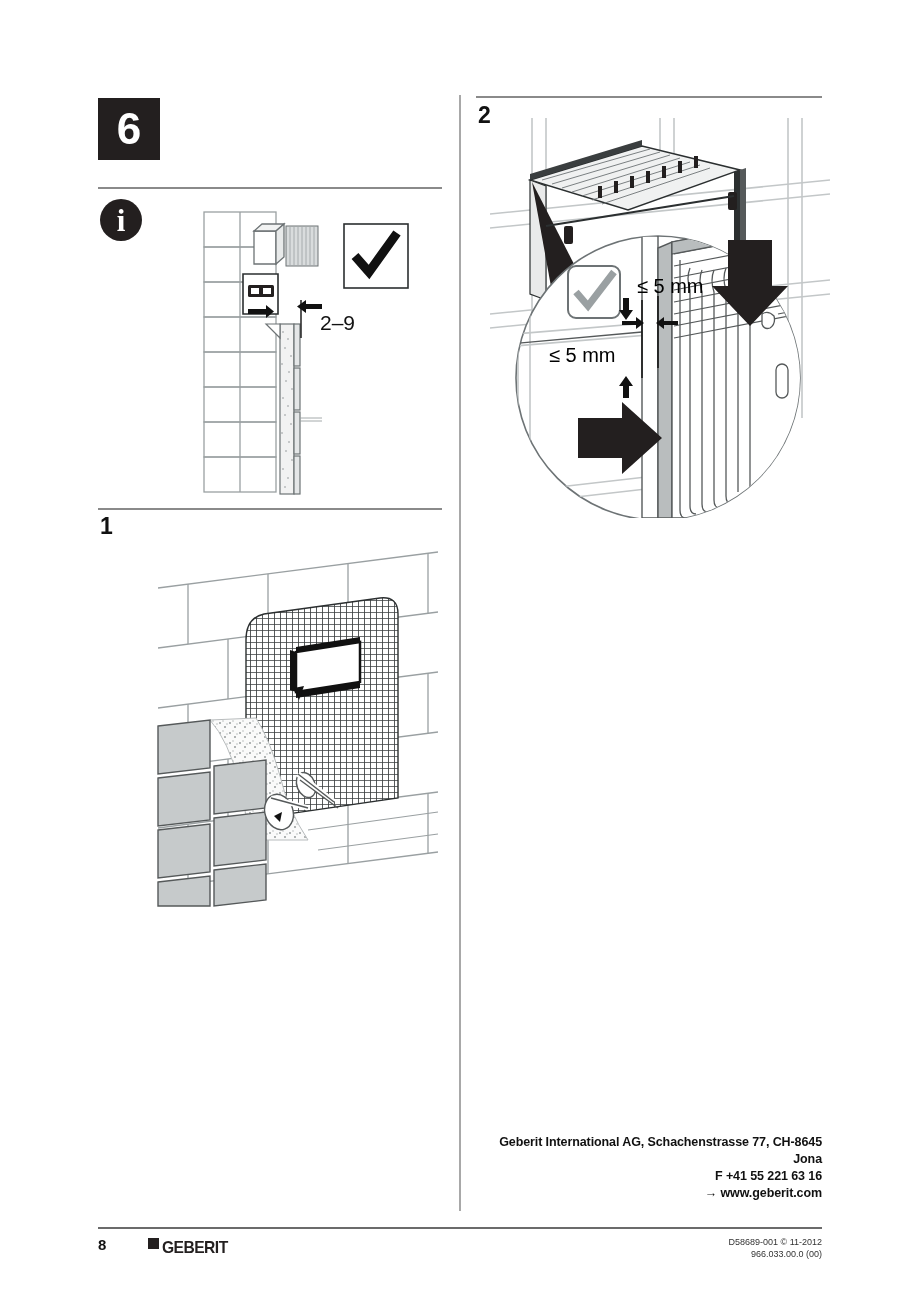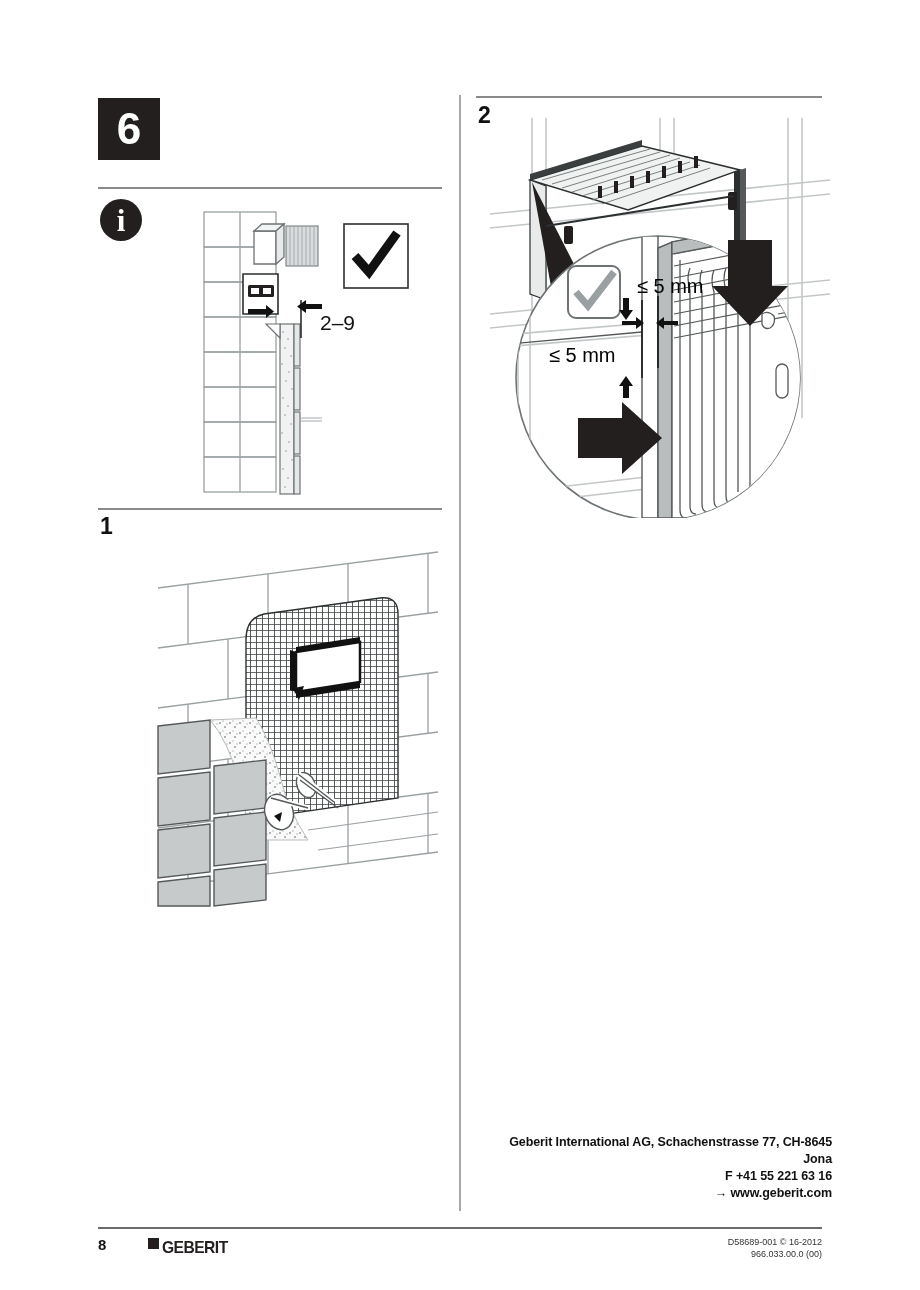--- a/index.html
+++ b/index.html
@@ -488,36 +488,36 @@
           <path d="M88 300 L132 300 L132 284 L172 320 L132 356 L132 340 L88 340 Z"></path>
         </g>
       </g>
     </svg>
   </div>
 
   <div class="abs dim-label" style="left:637px; top:276px;">≤ 5 mm</div>
 
   <div class="abs dim-label" style="left:549px; top:345px;">≤ 5 mm</div>
 
-  <div class="abs" style="left:480px; top:1134px; width:352px;">
+  <div class="abs" style="left:470px; top:1134px; width:352px;">
     <div class="footer-address">Geberit International AG, Schachenstrasse 77, CH-8645 Jona</div>
     <div class="footer-address">F +41 55 221 63 16</div>
     <div class="footer-address">
       <span>→</span>
       <span>www.geberit.com</span>
     </div>
   </div>
 
   <div class="abs hrule-dark" style="left:98px; top:1227px; width:724px;"></div>
 
   <div class="abs page-num" style="left:98px; top:1236px;">8</div>
 
   <div class="abs logo" style="left:148px; top:1238px;">
     <span class="logo-sq"></span>
     <span class="logo-word">GEBERIT</span>
   </div>
 
   <div class="abs doc-id" style="left:622px; top:1237px; width:200px;">
-    <div>D58689-001 © 16-2012</div>
+    <div>D58689-001 © 11-2012</div>
     <div>966.033.00.0 (00)</div>
   </div>
 
 </div>
 
 </body></html>

